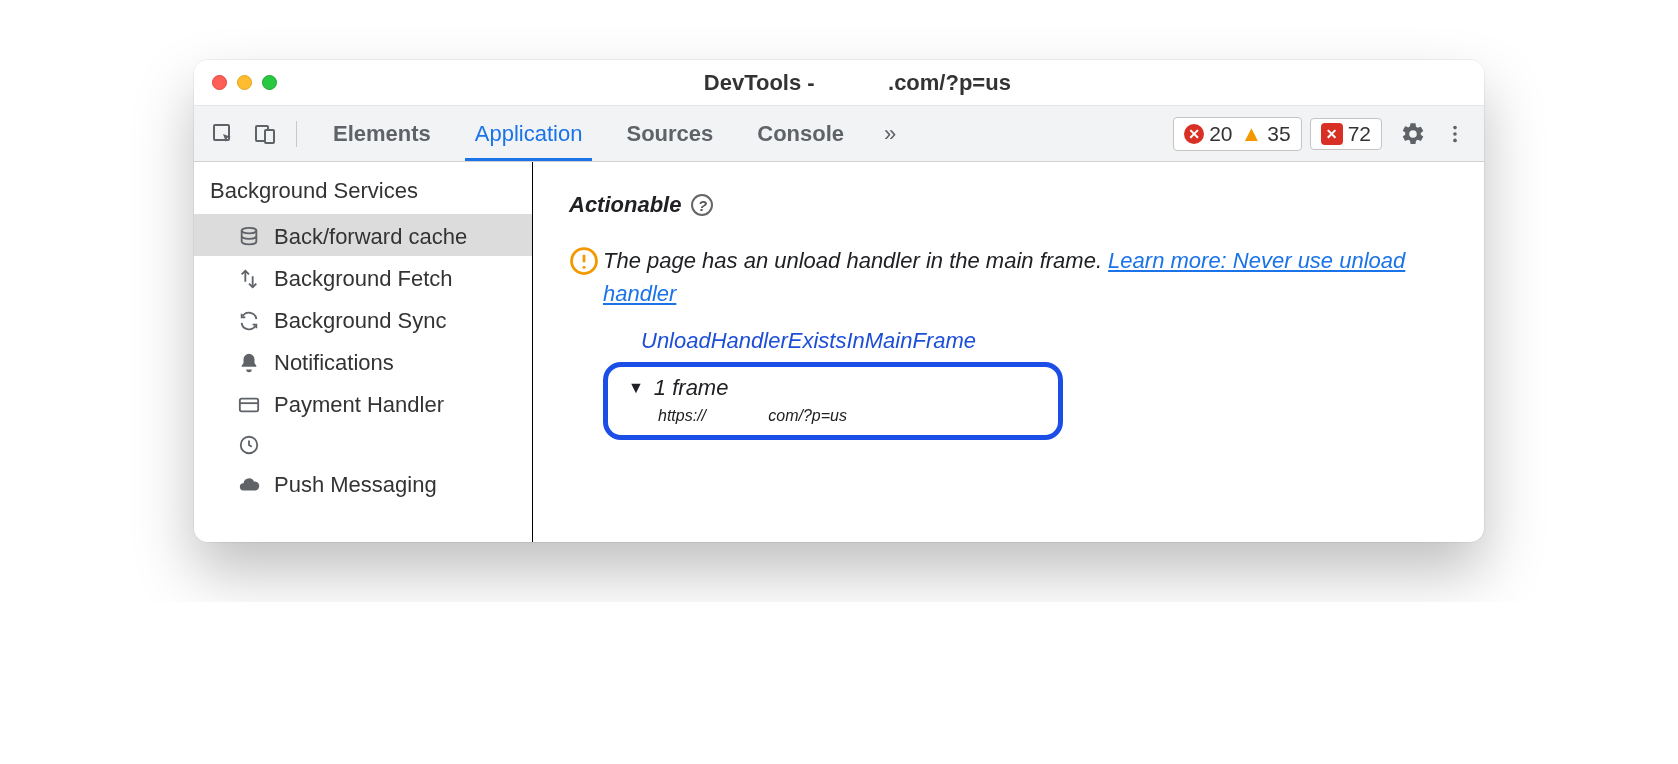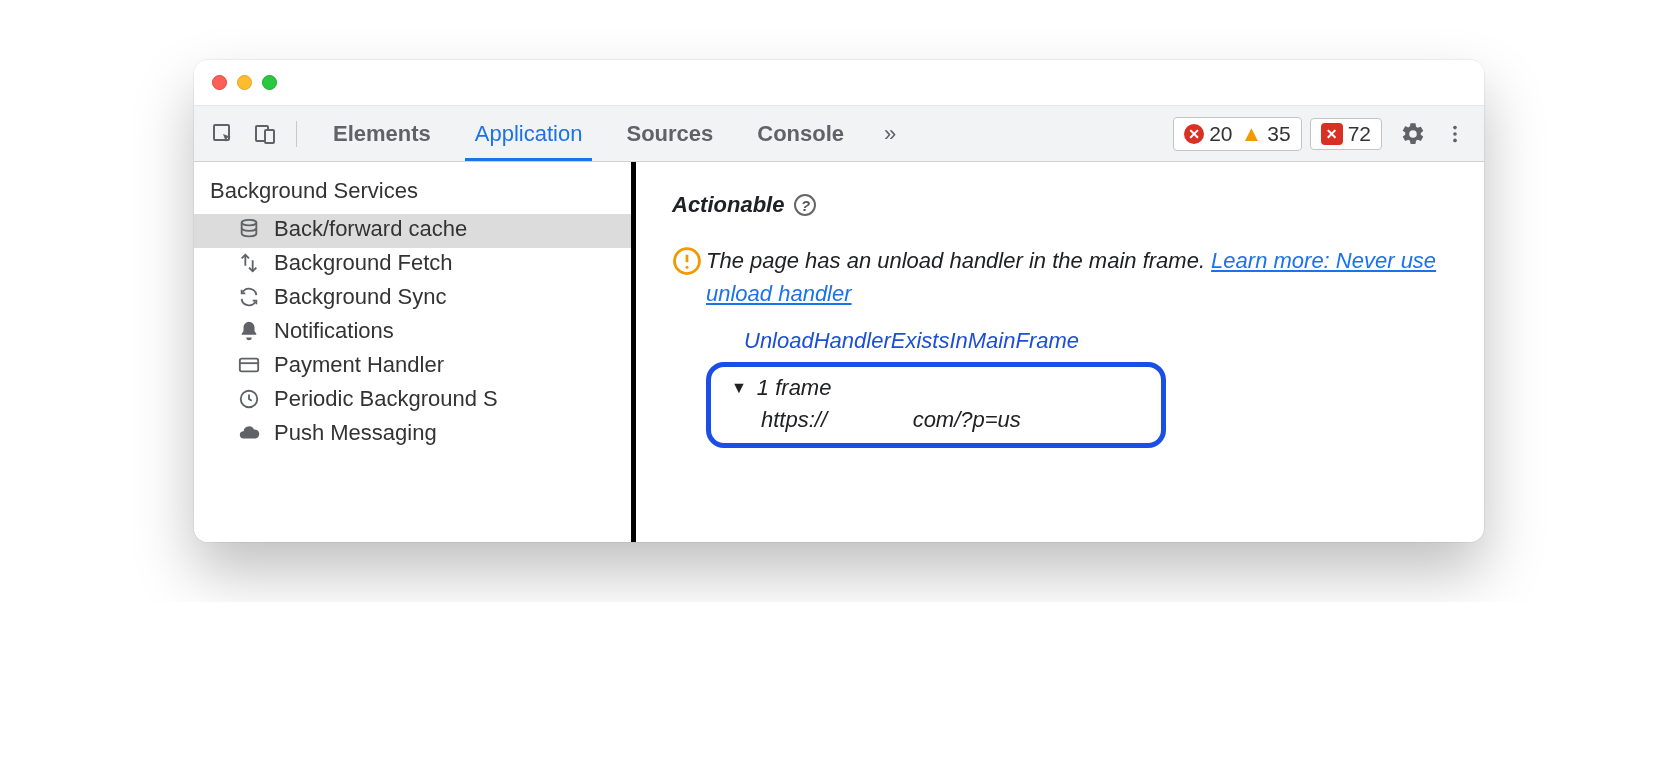--- a/index.html
+++ b/index.html
@@ -120,36 +120,36 @@
   .pill-icon.error { background: #d93025; color: #fff; }
   .pill-icon.warn  { color: #f29900; font-size: 22px; width:auto; height:auto; border-radius:0; }
   .pill-icon.issue { background: #d93025; color: #fff; border-radius: 4px; width:22px; height:22px;}
   .settings-icon svg, .kebab-icon svg, .iconbtn svg { display: block; }
   
   .body {
     display: flex;
     height: 380px;
   }
   .sidebar {
-    width: 442px;
-    border-right: 5px solid #000000;
+    width: 339px;
+    border-right: 1px solid #000000;
     background: #fff;
     padding-top: 8px;
     overflow: hidden;
   }
   .sidebar-header {
     font-size: 22px;
     color: #333;
     padding: 8px 16px 10px;
   }
   .sidebar-item {
     display: flex;
     align-items: center;
     gap: 12px;
-    padding: 2px 10px 6px 42px;
+    padding: 10px 10px 6px 42px;
     font-size: 22px;
     color: #333;
     cursor: pointer;
     white-space: nowrap;
   }
   .sidebar-item.selected {
     background: #dcdcdc;
   }
   .sidebar-item .icon {
     width: 26px; display:flex; justify-content:center;
@@ -207,35 +207,38 @@
     display: flex;
     align-items: center;
     gap: 10px;
     font-size: 22px;
     color: #202124;
     cursor: pointer;
   }
   .frame-summary .tri { font-size: 16px; }
   .frame-url {
     padding: 6px 0 0 30px;
-    font-size: 22px;
+    font-size: 16px;
     color: #202124;
     white-space: pre;
   }
 </style>
 </head>
 <body>
 
 <div class="window">
 
   <div class="titlebar">
     <div class="traffic-lights">
       <div class="dot red"></div>
       <div class="dot yellow"></div>
       <div class="dot green"></div>
+    </div>
+    <div class="title">
+      <span>DevTools - </span><span>           </span><span>.com/?p=us</span>
     </div>
   </div>
 
   <div class="toolbar">
     <div class="iconbtn">
       <svg width="24" height="24" viewBox="0 0 24 24" fill="none" stroke="#5f6368" stroke-width="2">
         <rect x="3" y="3" width="15" height="15" rx="1"></rect>
         <path d="M12 12 L20 15 L16 16 L15 20 Z" fill="#5f6368" stroke="none"></path>
       </svg>
     </div>
@@ -356,21 +359,20 @@
         <span>Payment Handler</span>
       </div>
 
       <div class="sidebar-item">
         <span class="icon">
           <svg width="22" height="22" viewBox="0 0 24 24" fill="none" stroke="#5f6368" stroke-width="2">
             <circle cx="12" cy="12" r="9"></circle>
               <path d="M12 7v5l3 2"></path>
           </svg>
         </span>
-        <span>Periodic Background S</span>
       </div>
 
       <div class="sidebar-item">
         <span class="icon">
           <svg width="22" height="22" viewBox="0 0 24 24" fill="#5f6368">
             <path d="M19 18H6a4 4 0 0 1 0-8 6 6 0 0 1 11.4-1.8A4.5 4.5 0 0 1 19 18Z"></path>
           </svg>
         </span>
         <span>Push Messaging</span>
       </div>

